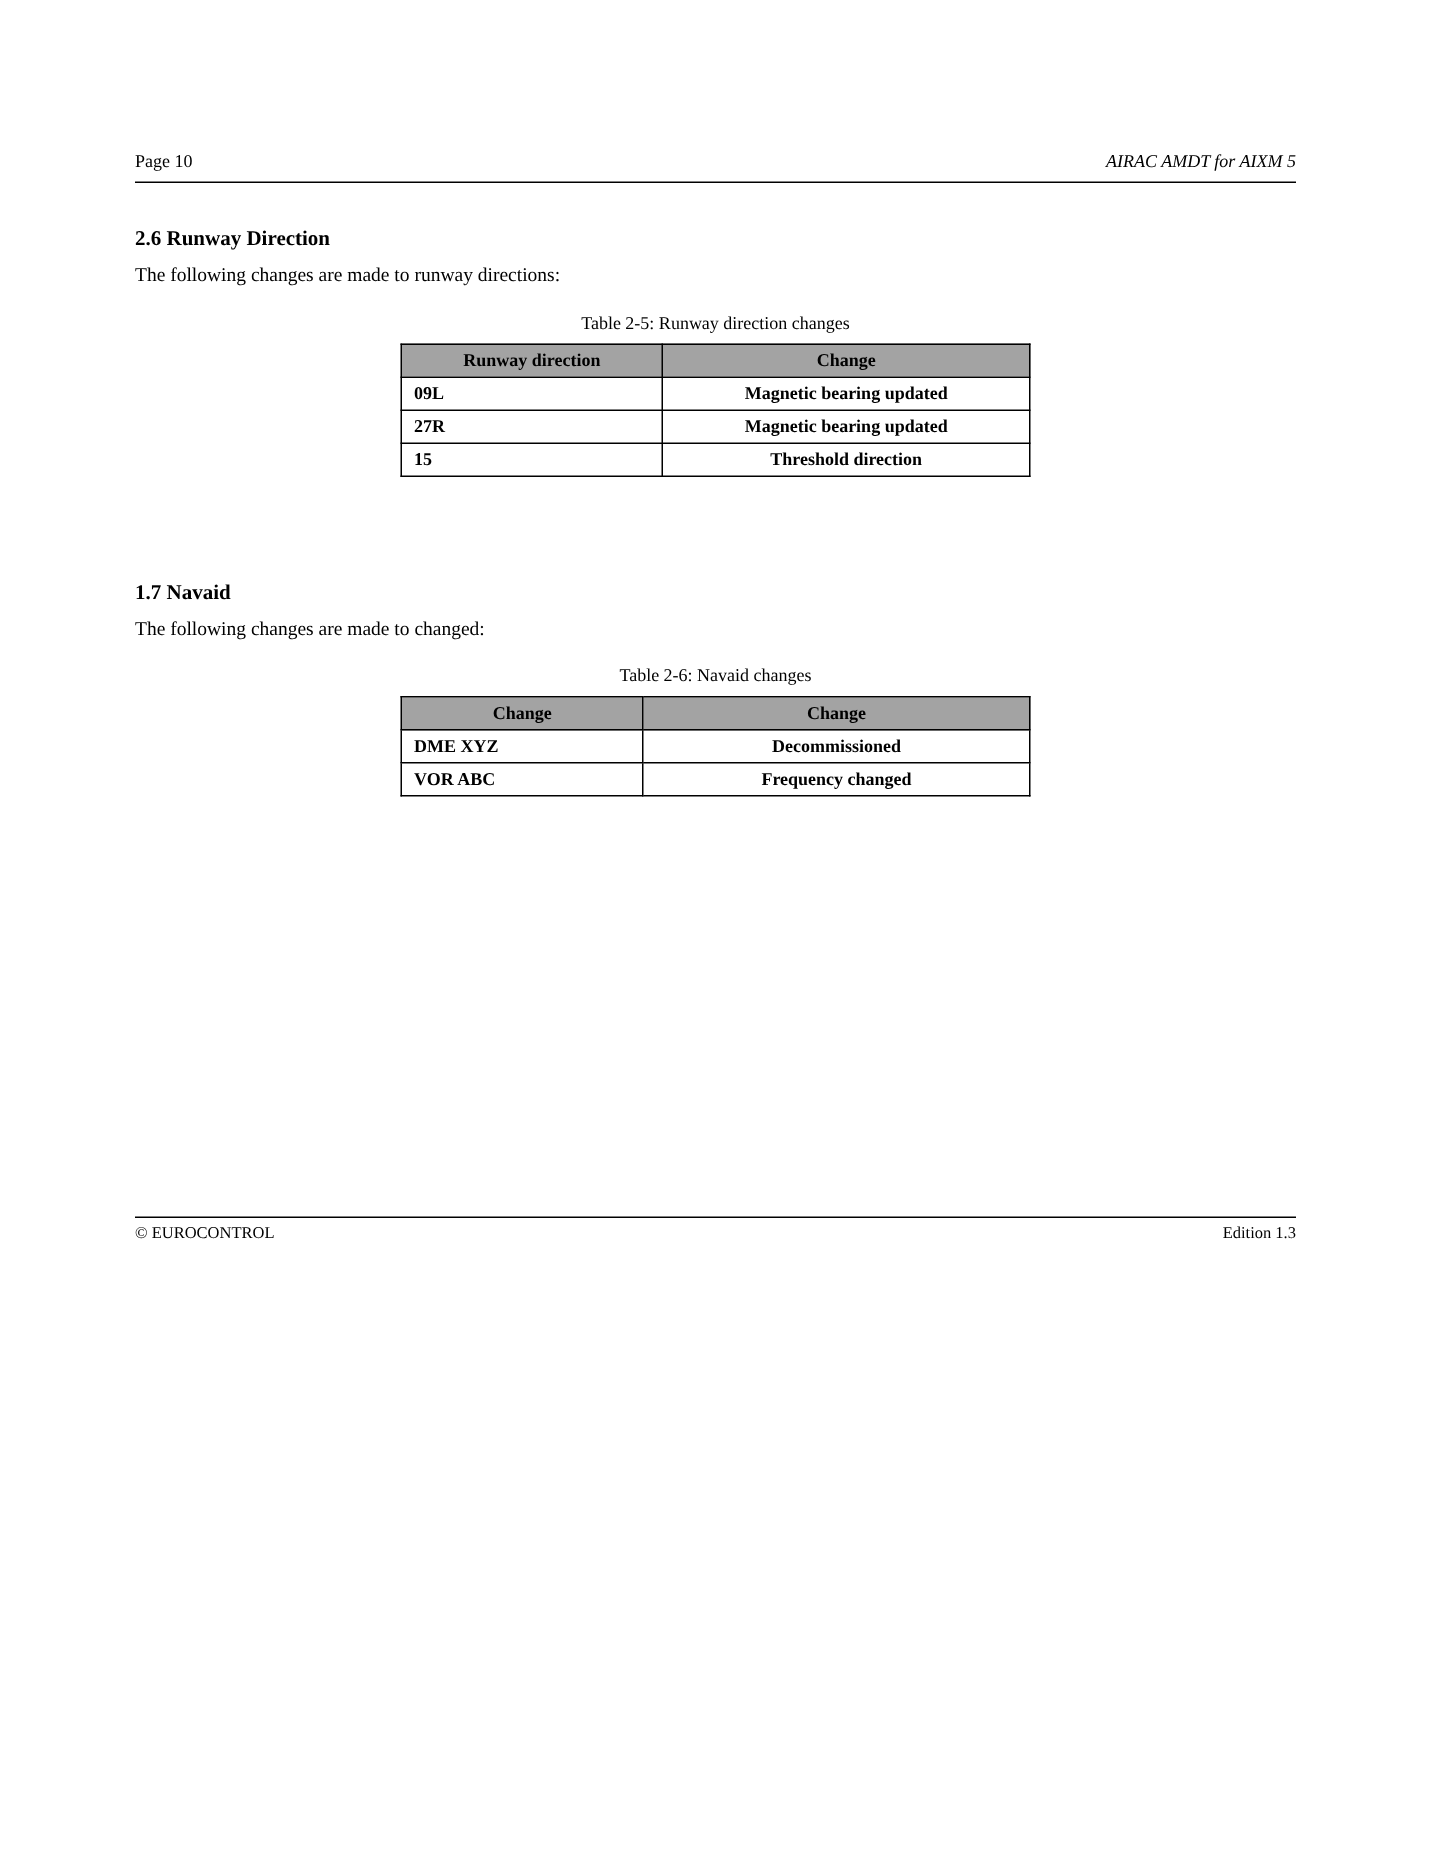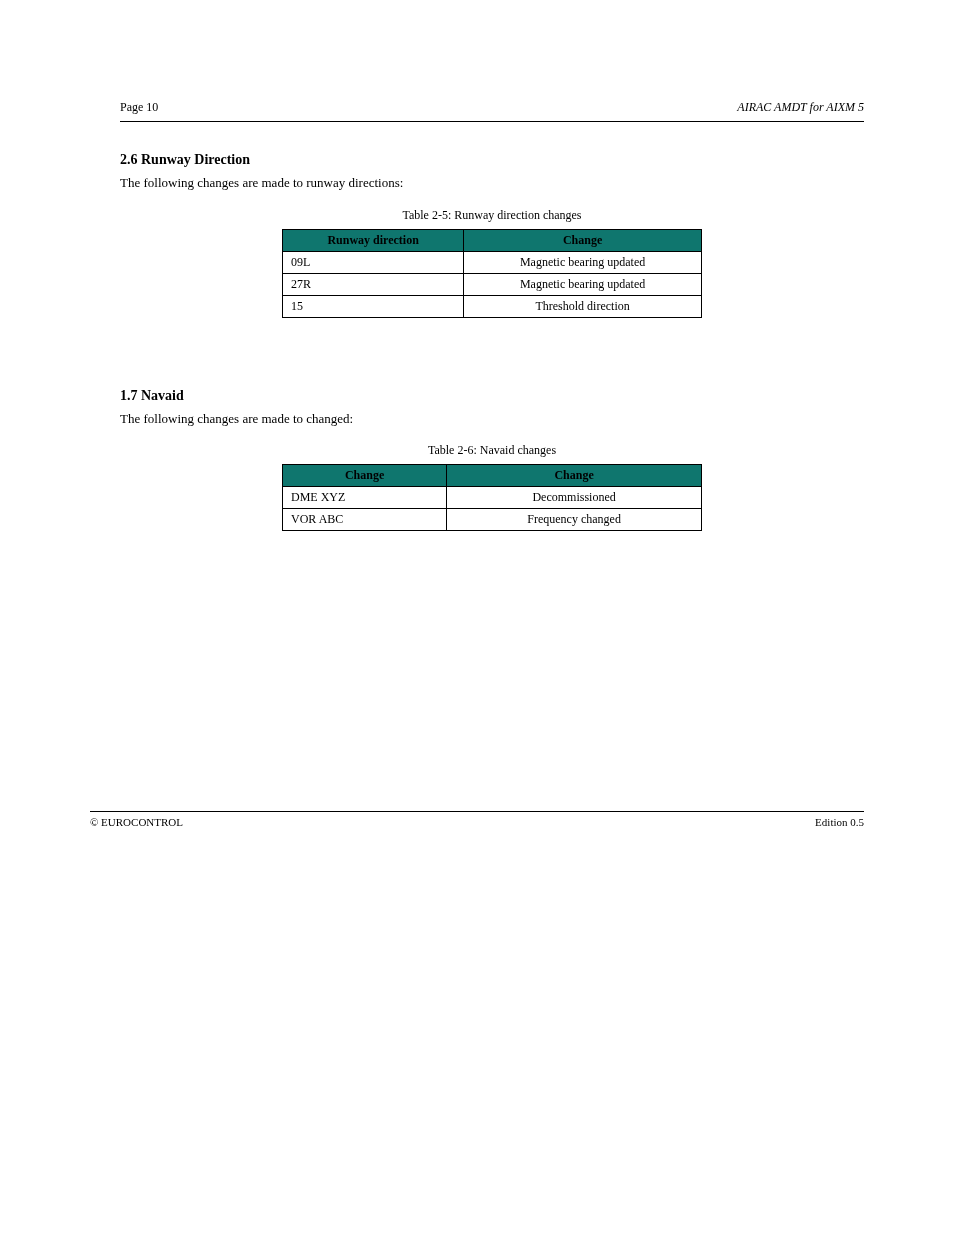--- a/index.html
+++ b/index.html
@@ -7,21 +7,21 @@
     padding: 0;
     background: #ffffff;
     font-family: "Times New Roman", Times, serif;
     color: #000000;
   }
   .page {
     width: 954px;
     height: 888px;
     position: relative;
     box-sizing: border-box;
-    padding: 100px 90px 60px 120px;
+    padding: 100px 90px 60px 90px;
   }
   .header-bar {
     display: flex;
     justify-content: space-between;
     align-items: baseline;
     font-size: 12px;
     margin-bottom: 6px;
   }
   .header-left {
     text-align: left;
@@ -53,24 +53,24 @@
   table.doc-table {
     border-collapse: collapse;
     margin: 0 auto 10px auto;
     font-size: 12px;
     width: 420px;
   }
   table.doc-table th, table.doc-table td {
     border: 1px solid #000;
     padding: 3px 8px;
     text-align: left;
-    font-weight: normal;
+    font-weight: bold;
   }
   table.doc-table th {
-    background: #0f766e;
+    background: #a3a3a3;
     font-weight: bold;
     text-align: center;
   }
   table.doc-table td.value {
     text-align: center;
   }
   .footer {
     position: absolute;
     bottom: 60px;
     left: 90px;
@@ -144,16 +144,16 @@
         <td>VOR ABC</td>
         <td class="value">Frequency changed</td>
       </tr>
     </tbody>
   </table>
 
   <div class="footer">
     <hr class="footer-line">
     <div class="footer-text">
       <span>© EUROCONTROL</span>
-      <span>Edition 0.5</span>
+      <span>Edition 1.3</span>
     </div>
   </div>
 </div>
 
 </body></html>

